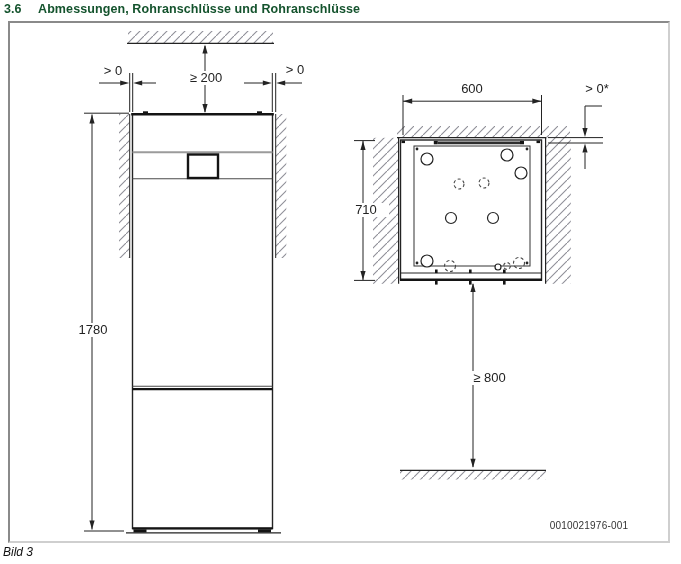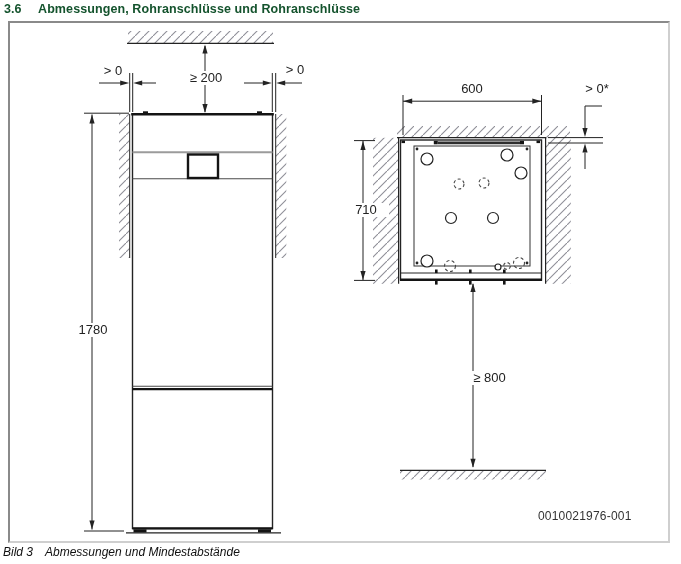--- a/index.html
+++ b/index.html
@@ -20,22 +20,22 @@
     box-sizing:border-box; background:#ffffff;
     border:2px solid; border-color:#8a8a8a #cfcfcf #cfcfcf #8a8a8a;
   }
   svg.drawing { position:absolute; left:0; top:0; width:681px; height:564px; }
   .dim {
     position:absolute; font-size:13px; color:#222; text-align:center;
     line-height:14px; white-space:nowrap;
   }
   .dim.onln { background:#ffffff; padding:0 1px; }
   .docnum {
-    position:absolute; left:538px; top:509px; width:102px;
-    font-size:12px; color:#333; text-align:left; letter-spacing:0.2px;
+    position:absolute; left:538px; top:520px; width:102px;
+    font-size:10px; color:#333; text-align:center; letter-spacing:0.2px;
   }
   .caption {
     position:absolute; left:3px; top:545px; display:flex;
     font-size:12px; font-style:italic; color:#111;
   }
   .caption .lbl { width:42px; }
   
   .ln   { stroke:#232323; stroke-width:1.2; fill:none; }
   .thin { stroke:#232323; stroke-width:1;   fill:none; }
   .gray { stroke:#9b9b9b; stroke-width:2;   fill:none; }
@@ -220,16 +220,15 @@
   <div class="dim onln" style="left:70px; top:315px; width:44px;margin-top:8px;">1780</div>
   <div class="dim" style="left:450px; top:82px; width:44px;">600</div>
   <div class="dim" style="left:579px; top:82px; width:36px;">&gt; 0*</div>
   <div class="dim onln" style="left:343px; top:203px; width:44px;">710</div>
   <div class="dim onln" style="left:450px; top:371px; width:45px;margin-left:16px;">≥ 800</div>
 
   <div class="docnum">0010021976-001</div>
 
   <div class="caption">
     <span class="lbl">Bild 3</span>
-    <span>Abmessungen und Mindestabstände</span>
   </div>
 
 </div>
 
 </body></html>

